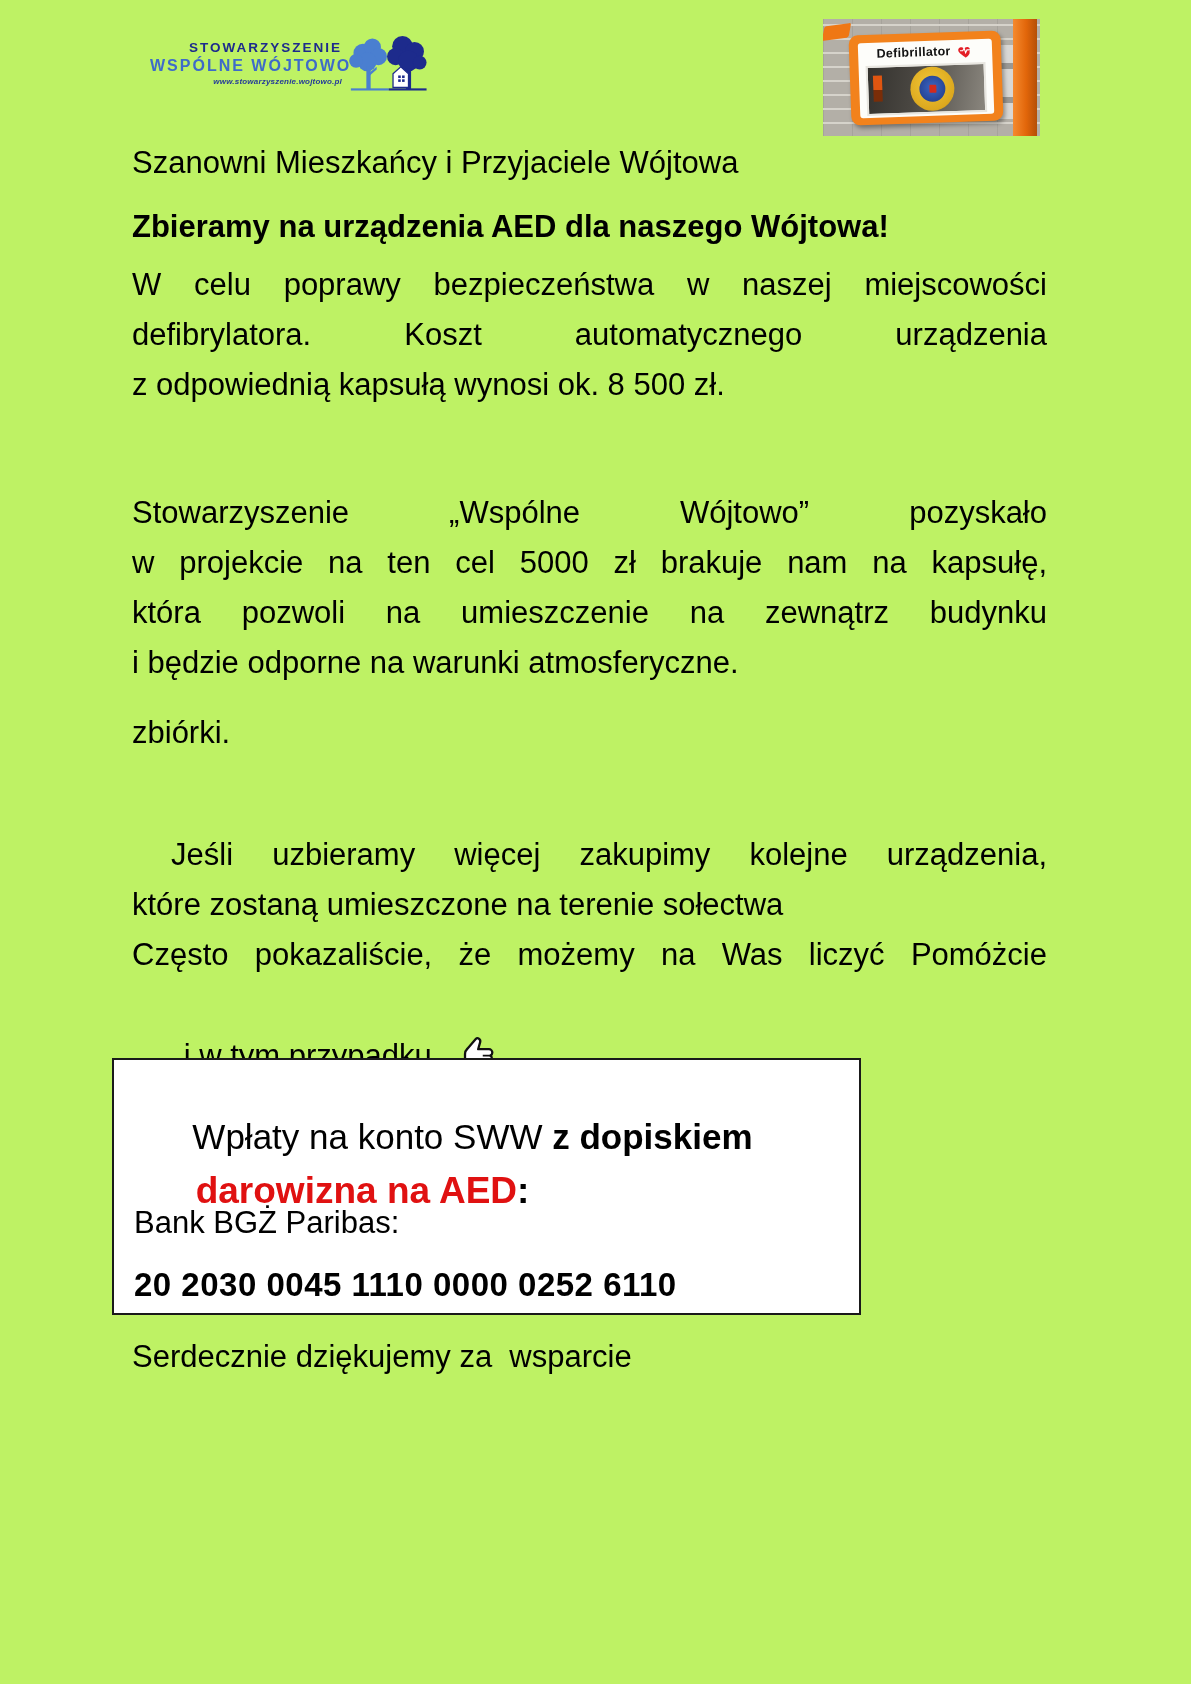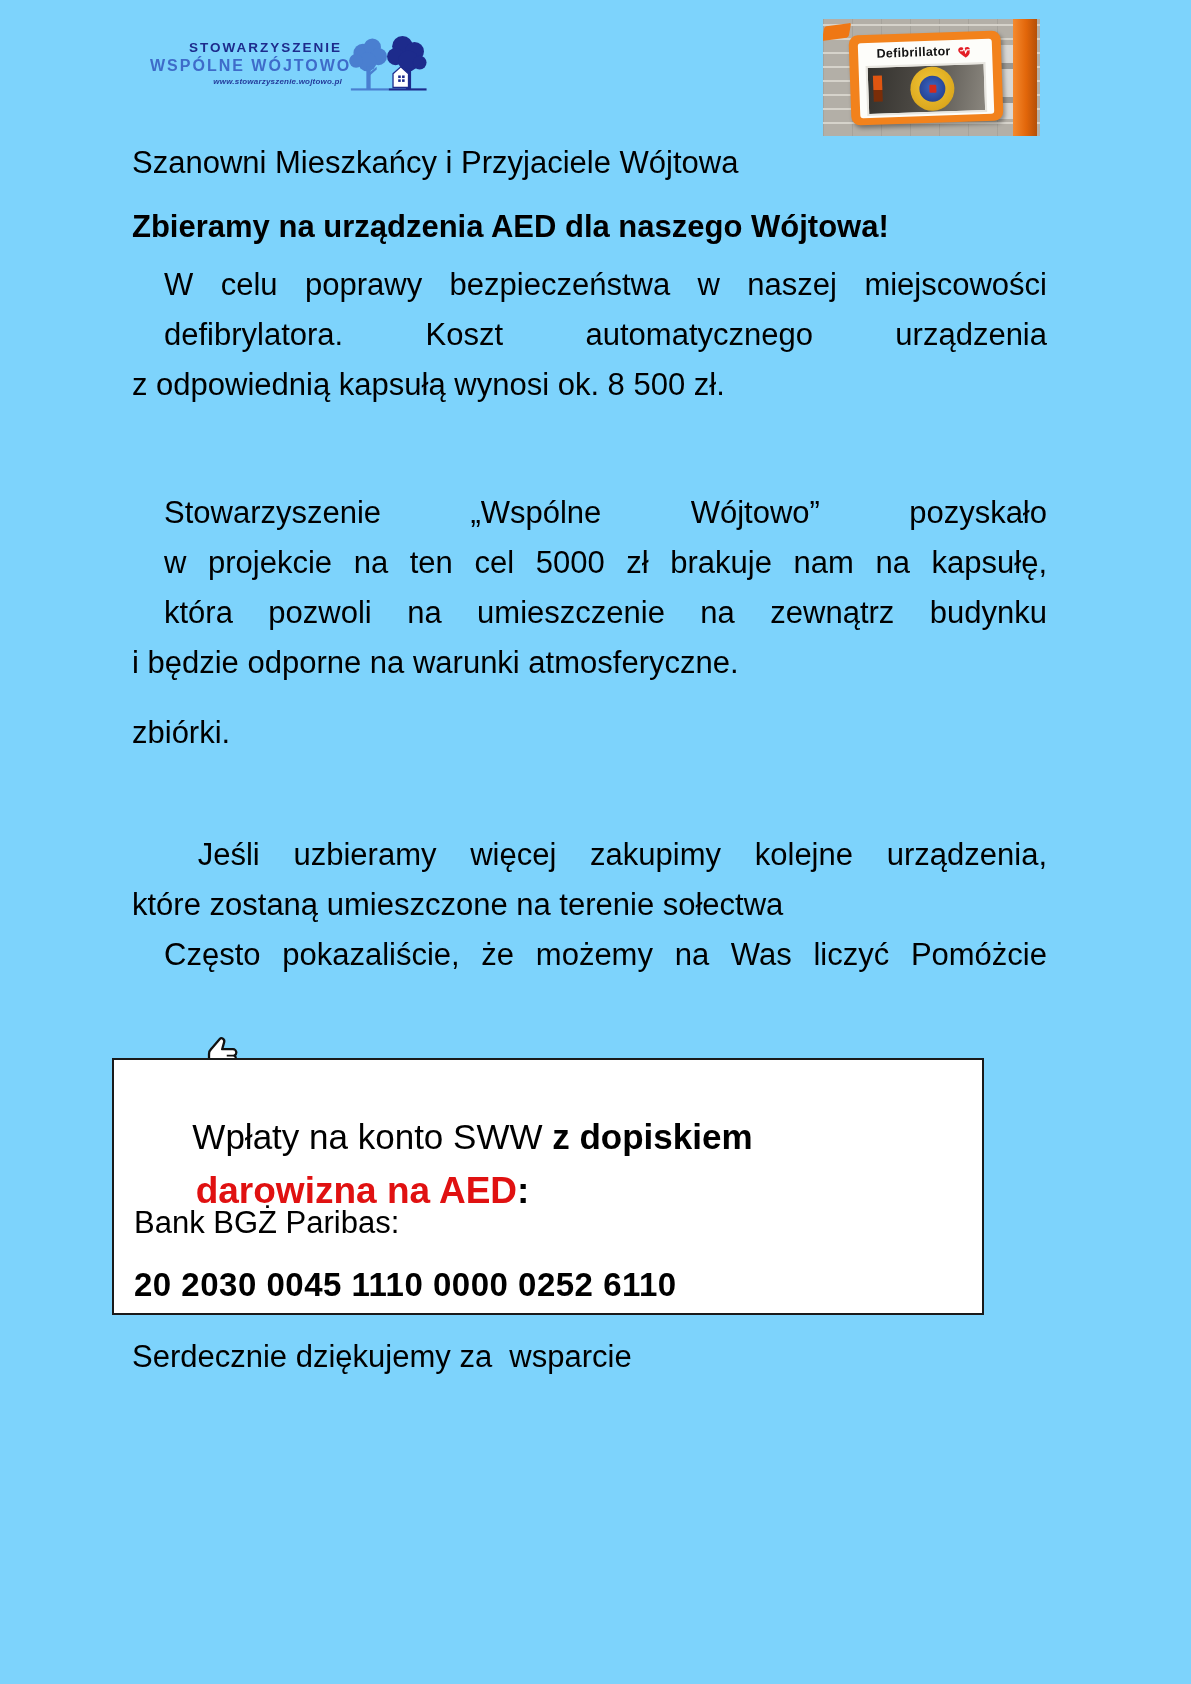--- a/index.html
+++ b/index.html
@@ -1,16 +1,16 @@
 <!DOCTYPE html>
 <html lang="pl"><head>
 <meta charset="utf-8">
 <style>
   html,body{margin:0;padding:0;background:#ffffff;}
-  #page{position:relative;width:1191px;height:1684px;background:#7dd3fc;
+  #page{position:relative;width:1191px;height:1684px;background:#bef264;
         font-family:"Liberation Sans",sans-serif;color:#000;overflow:hidden;}
 
   
   .logo{position:absolute;left:150px;top:30px;display:flex;align-items:flex-start;}
   .logo-text{padding-top:10px;width:192px;text-align:right;}
   .logo-l1{font-size:13.5px;font-weight:bold;letter-spacing:2px;color:#1d2b8c;line-height:16px;white-space:nowrap;}
   .logo-l2{font-size:16px;font-weight:bold;letter-spacing:2px;color:#3e6bc9;line-height:20px;white-space:nowrap;}
   .logo-url{font-size:8px;font-weight:bold;letter-spacing:.2px;color:#233a9a;line-height:11px;white-space:nowrap;font-style:italic;}
   .logo-trees{margin-left:2px;margin-top:4px;}
 
@@ -36,27 +36,27 @@
              background:linear-gradient(180deg,#e05510 0 55%,#7a2d08 55% 100%);}
   .aed-disc{position:absolute;left:42px;top:1px;width:44px;height:44px;border-radius:50%;
             background:radial-gradient(circle at 45% 40%,#f2c737 0%,#dca81e 70%,#b88812 100%);}
   .aed-disc-inner{position:absolute;left:9px;top:9px;width:26px;height:26px;border-radius:50%;
             background:radial-gradient(circle at 50% 45%,#3b66c4 0%,#24408f 80%);}
   .aed-dot{position:absolute;left:10px;top:9px;width:7px;height:8px;background:#d22b1e;border-radius:1px;}
 
   
   .para{position:absolute;left:132px;width:915px;}
   .tline{height:50px;line-height:50px;font-size:31px;white-space:pre-wrap;}
-  .jl{text-align:justify;text-align-last:justify;margin-left:32px;}
+  .jl{text-align:justify;text-align-last:justify;}
   .ll{text-align:left;}
   .bold{font-weight:bold;}
   .thumb{display:inline-block;vertical-align:-12px;margin-left:14px;}
 
   
-  .dbox{position:absolute;left:112px;top:1058px;width:872px;height:257px;border:2px solid #1a1a1a;
+  .dbox{position:absolute;left:112px;top:1058px;width:749px;height:257px;border:2px solid #1a1a1a;
         box-sizing:border-box;background:#fff;}
   .dline{position:absolute;left:20px;white-space:pre-wrap;}
   .d1{top:8px;font-size:35px;line-height:46px;}
   .wide{font-family:"Liberation Sans",sans-serif;font-weight:bold;letter-spacing:0;}
   .d2{top:62px;font-size:37px;line-height:46px;font-weight:bold;}
   .red{color:#e01111;}
   .d3{top:142px;font-size:31px;line-height:42px;}
   .d4{top:204px;font-size:33px;line-height:42px;font-weight:bold;letter-spacing:.5px;}
 </style>
 </head>
@@ -155,21 +155,21 @@
   </div>
 
   <div class="para" style="top:830px">
     <div class="tline jl"> Jeśli uzbieramy więcej zakupimy kolejne urządzenia,</div>
     <div class="tline ll">które zostaną umieszczone na terenie sołectwa</div>
   </div>
 
   <div class="para" style="top:930px">
     <div class="tline jl">Często pokazaliście, że możemy na Was liczyć Pomóżcie</div>
     <div class="tline ll">
-      <svg class="thumb" width="46" height="48" viewBox="0 0 48 48">
+      <span>i w tym przypadku </span><svg class="thumb" width="46" height="48" viewBox="0 0 48 48">
         <path d="M16.5 42 C13.5 41.3 11.5 39 11.5 36 L11.5 24 C11.5 21.5 12.4 20 14 18.4 L22.7 8.4 C23.5 7.5 24.9 7.3 26 8 C27.2 8.8 27.7 10.2 27.3 11.6 L25.2 19 L36.5 19 C38.4 19 40 20.6 40 22.5 C40 23.9 39.2 25.1 38 25.7 C38.9 26.3 39.5 27.4 39.5 28.6 C39.5 30.1 38.6 31.3 37.3 31.8 C37.8 32.4 38.1 33.2 38.1 34 C38.1 35.5 37.1 36.8 35.7 37.2 C35.9 37.6 36 38.1 36 38.6 C36 40.5 34.4 42 32.5 42 Z" fill="#ffffff" stroke="#111111" stroke-width="2.4" stroke-linejoin="round"></path>
         <path d="M38 25.7 L30 25.7 M37.3 31.8 L30 31.8 M35.7 37.2 L30 37.2" stroke="#111111" stroke-width="2" fill="none"></path>
       </svg>
     </div>
   </div>
 
   <div class="dbox">
     <div class="dline d1">
       <span>Wpłaty na konto SWW </span><span class="wide">z dopiskiem</span>
     </div>

